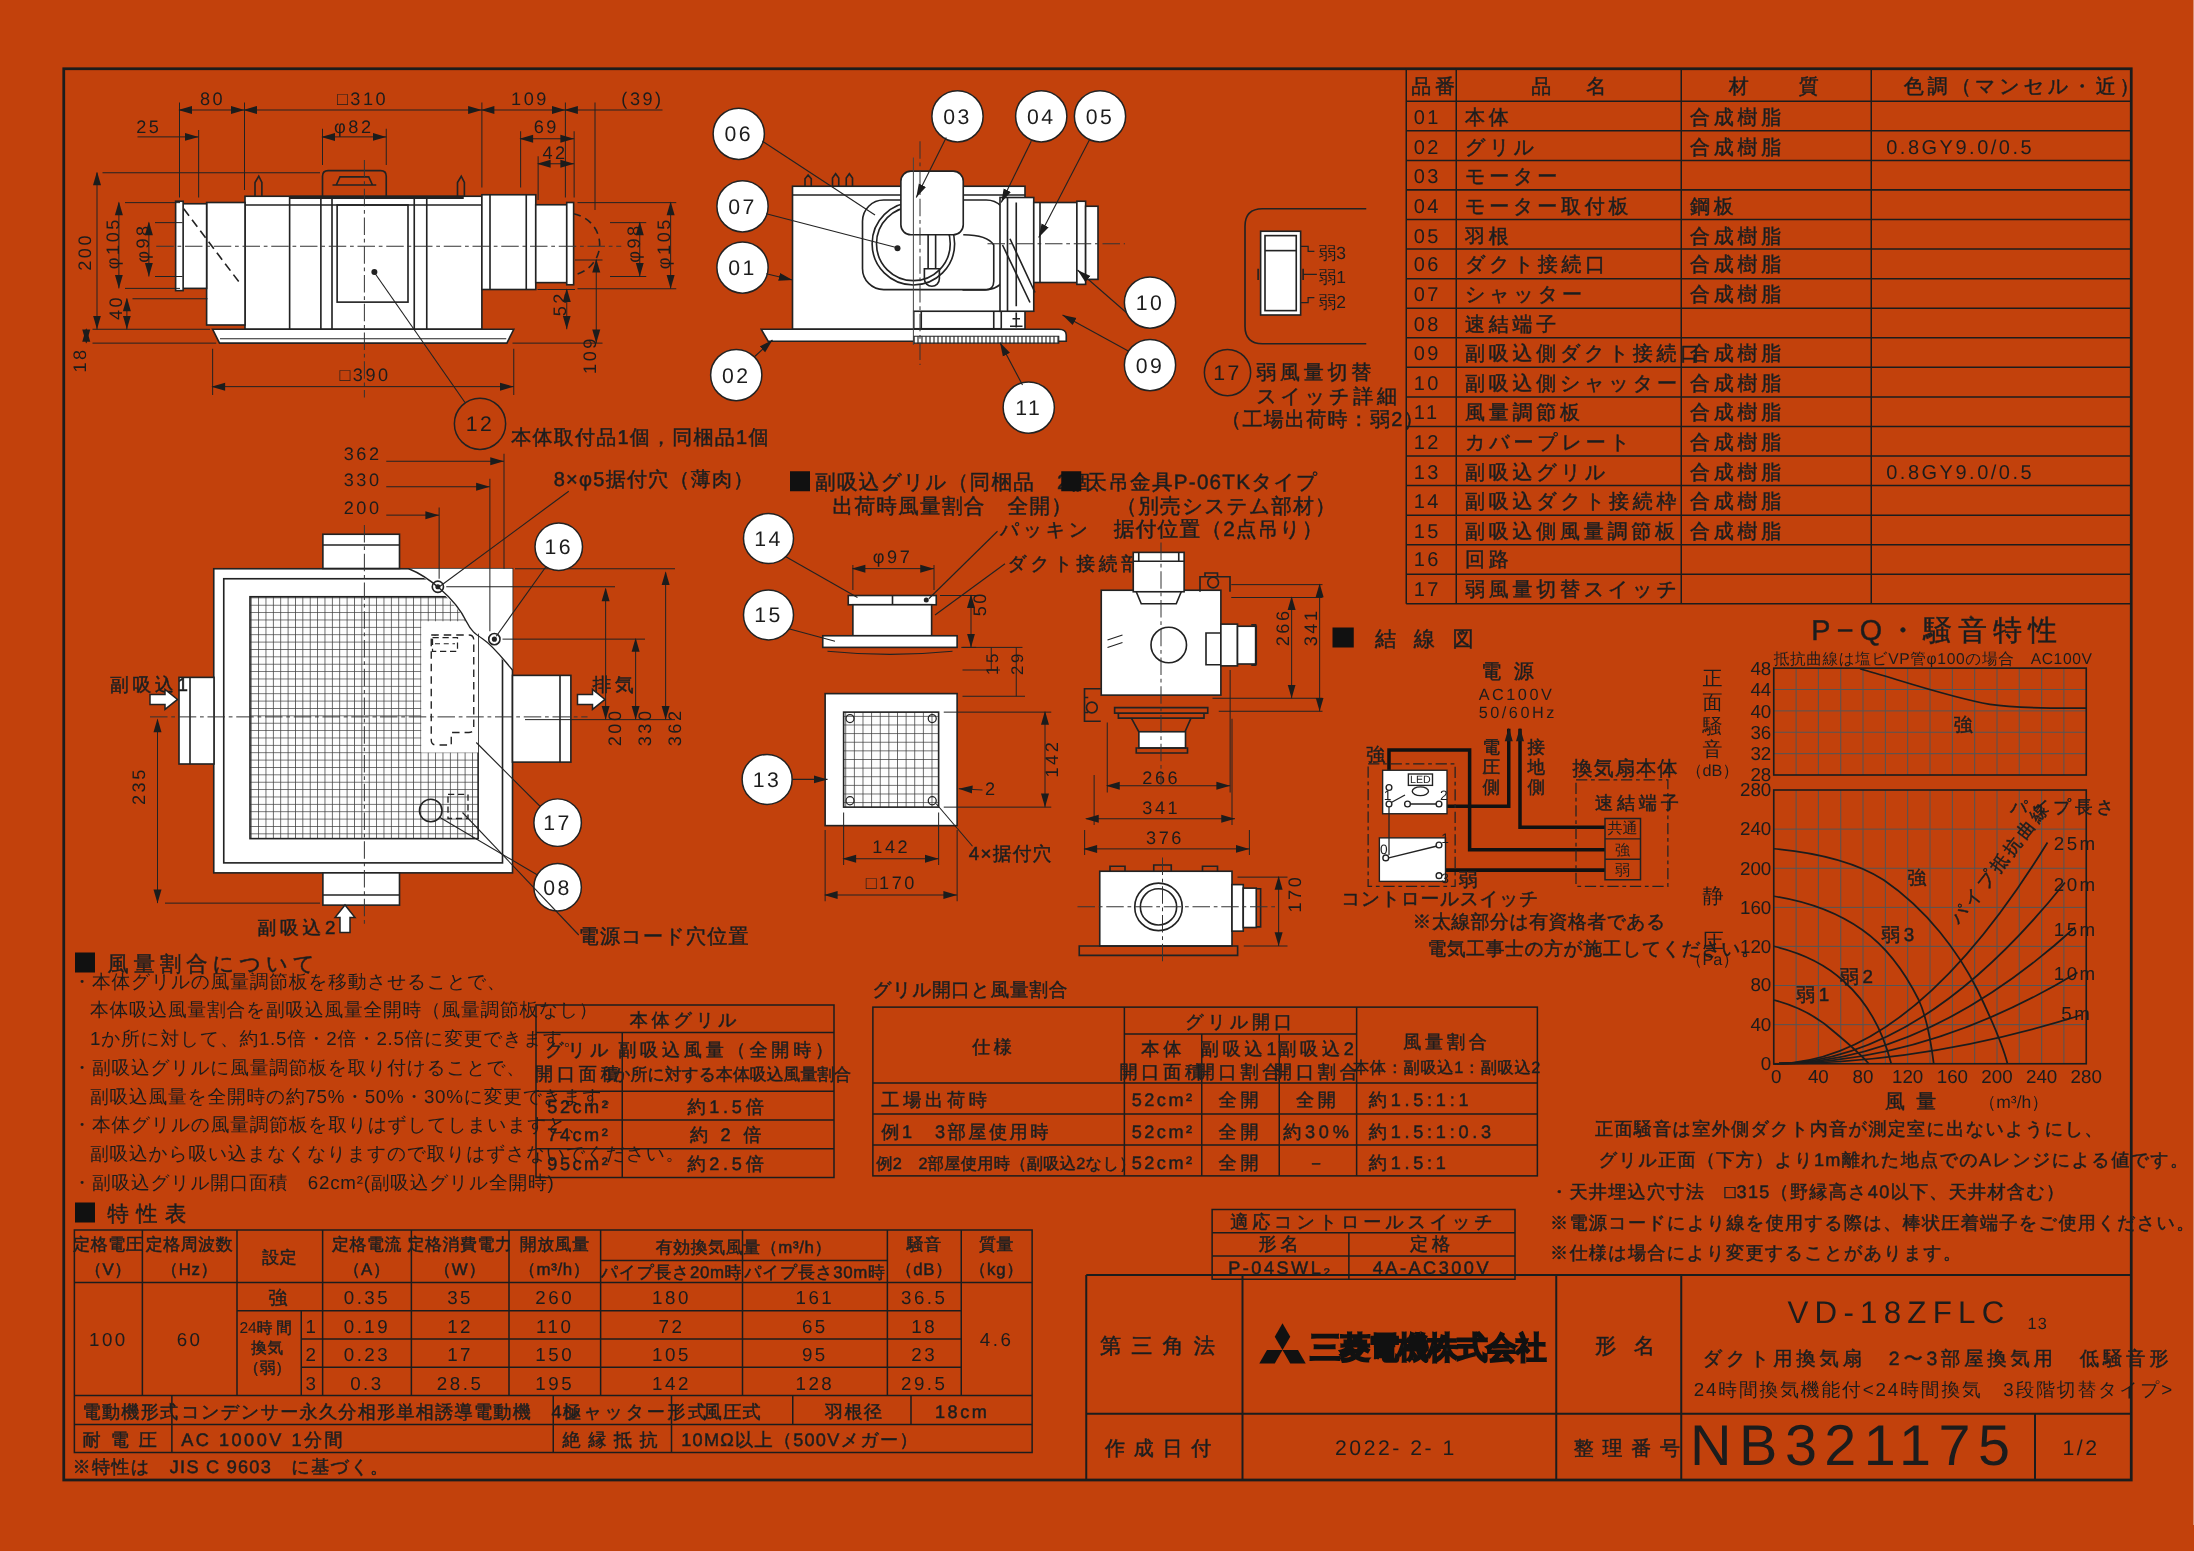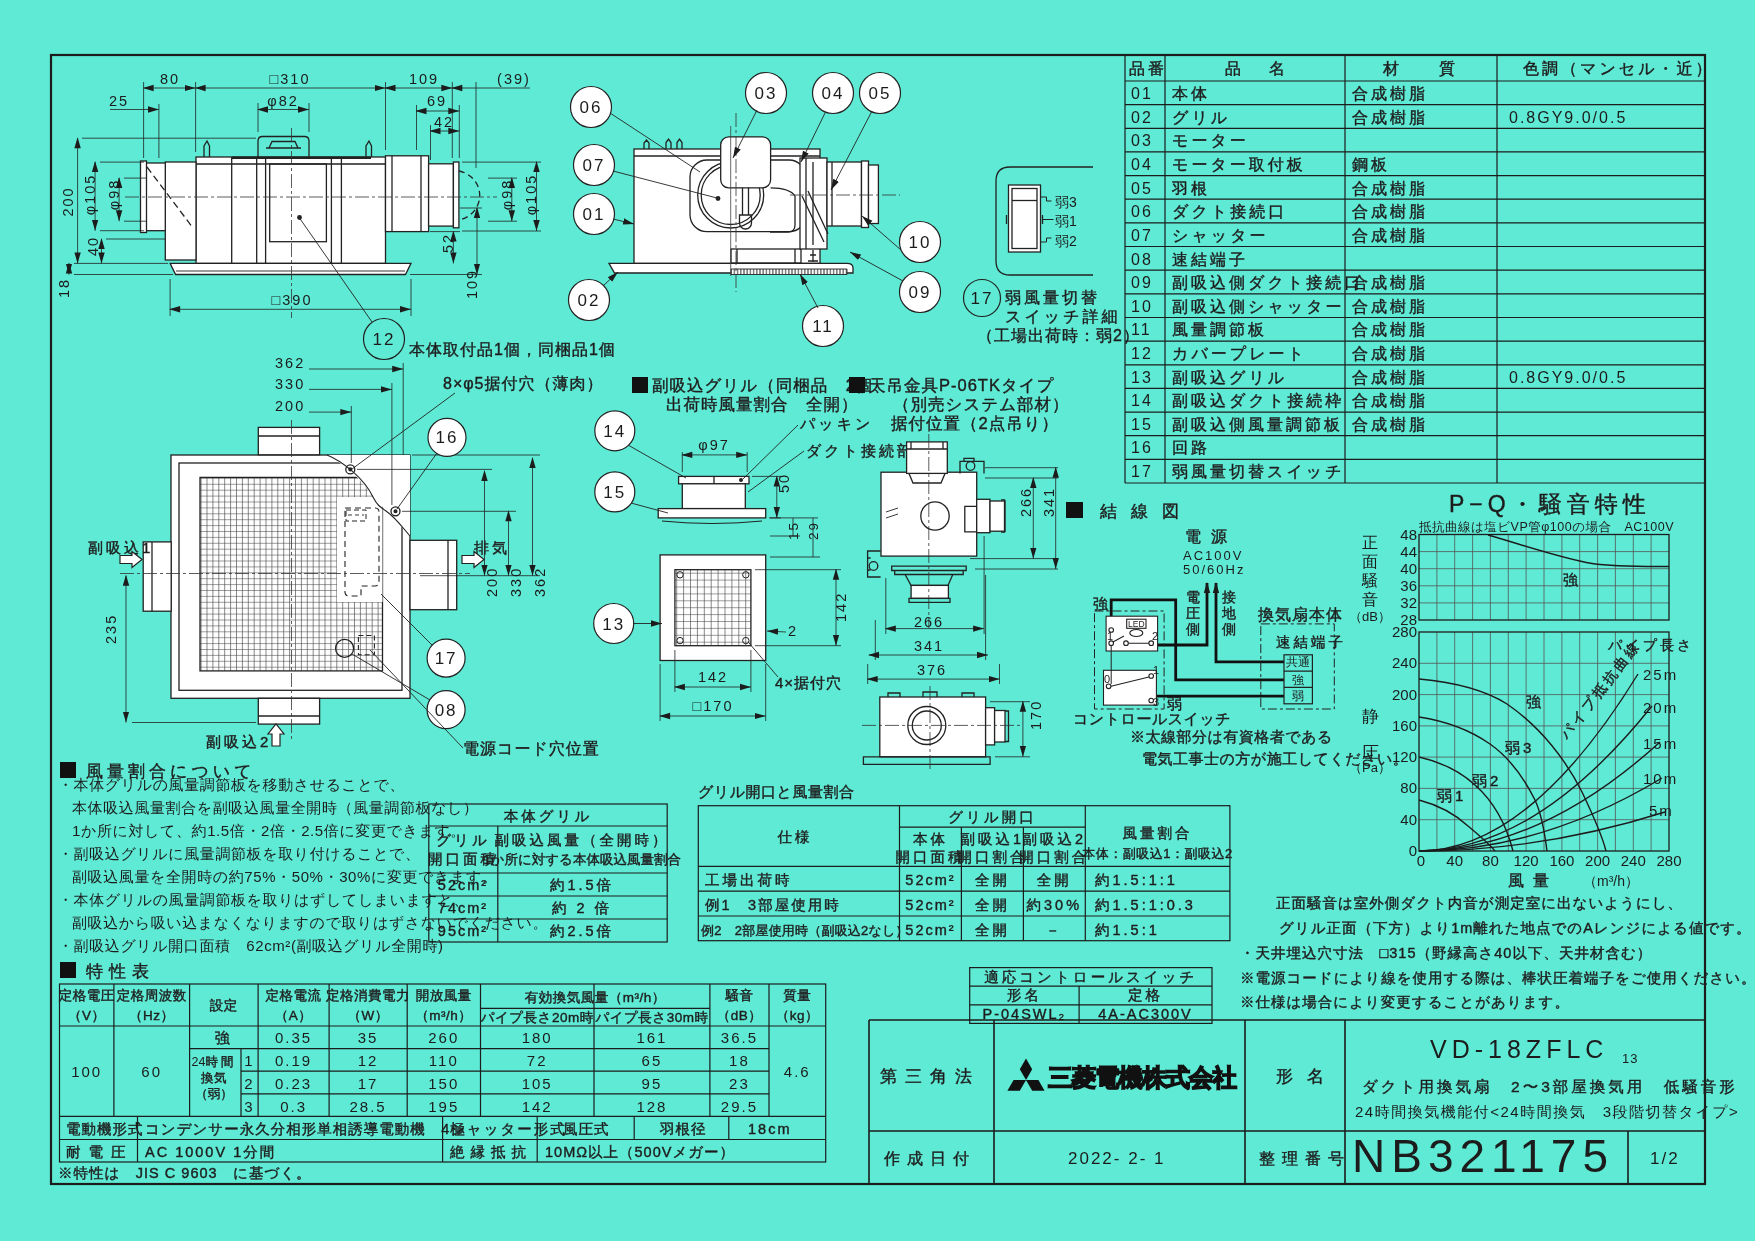--- a/index.html
+++ b/index.html
@@ -1,16 +1,16 @@
 <!DOCTYPE html>
 <html><head>
 <meta charset="utf-8">
 <style>
 html,body{margin:0;padding:0;background:#fff;}
-#page{position:relative;width:1755px;height:1241px;background:#5eead4;overflow:hidden;}
+#page{position:relative;width:1755px;height:1241px;background:#c2410c;overflow:hidden;}
 svg{position:absolute;left:0;top:0;}
 text{font-family:"Liberation Sans",sans-serif;fill:#1c1c1c;}
 .j{stroke:#222;stroke-width:0.4px;}
 .j:not([letter-spacing]){letter-spacing:3px;}
 .d:not([letter-spacing]){letter-spacing:2px;}
 </style>
 </head>
 <body>
 <div id="page">
 <svg width="1755" height="1241" viewBox="0 0 1755 1241">

